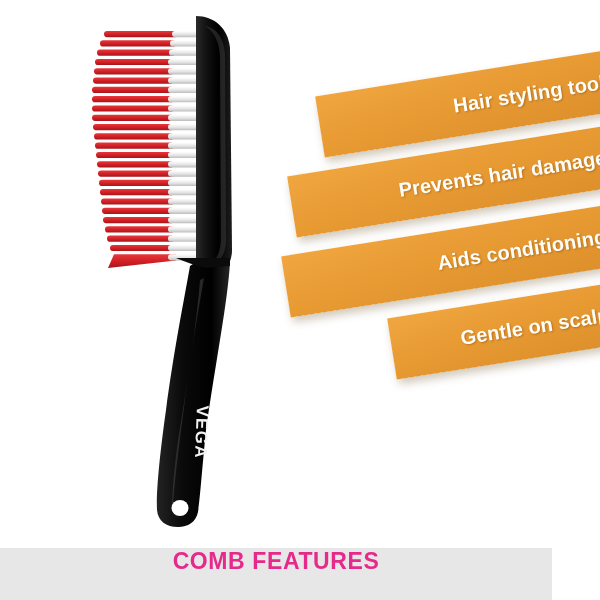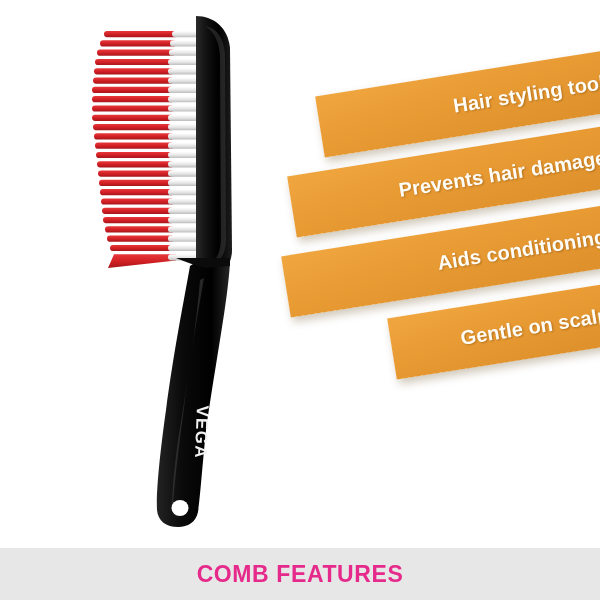--- a/index.html
+++ b/index.html
@@ -47,23 +47,23 @@
   #banner-3 { left:16px;  top:196px; width:336px; transform:rotate(-9deg); }
   #banner-4 { left:122px; top:258px; width:232px; transform:rotate(-9deg); }
 
   #banner-1 { z-index:4; }
   #banner-2 { z-index:3; }
   #banner-3 { z-index:2; }
   #banner-4 { z-index:1; }
 
   
   #footer-bar {
-    position:absolute; left:0; bottom:0; width:600px; height:52px;
+    position:absolute; left:0; bottom:0; width:552px; height:52px;
     background:#e7e7e7;
-    display:flex; align-items:center; justify-content:center;
+    display:flex; justify-content:center;
   }
   #footer-title {
     color:#e62a8b;
     font-size:23px;
     font-weight:bold;
     letter-spacing:0.6px;
   }
 </style>
 </head>
 <body>

